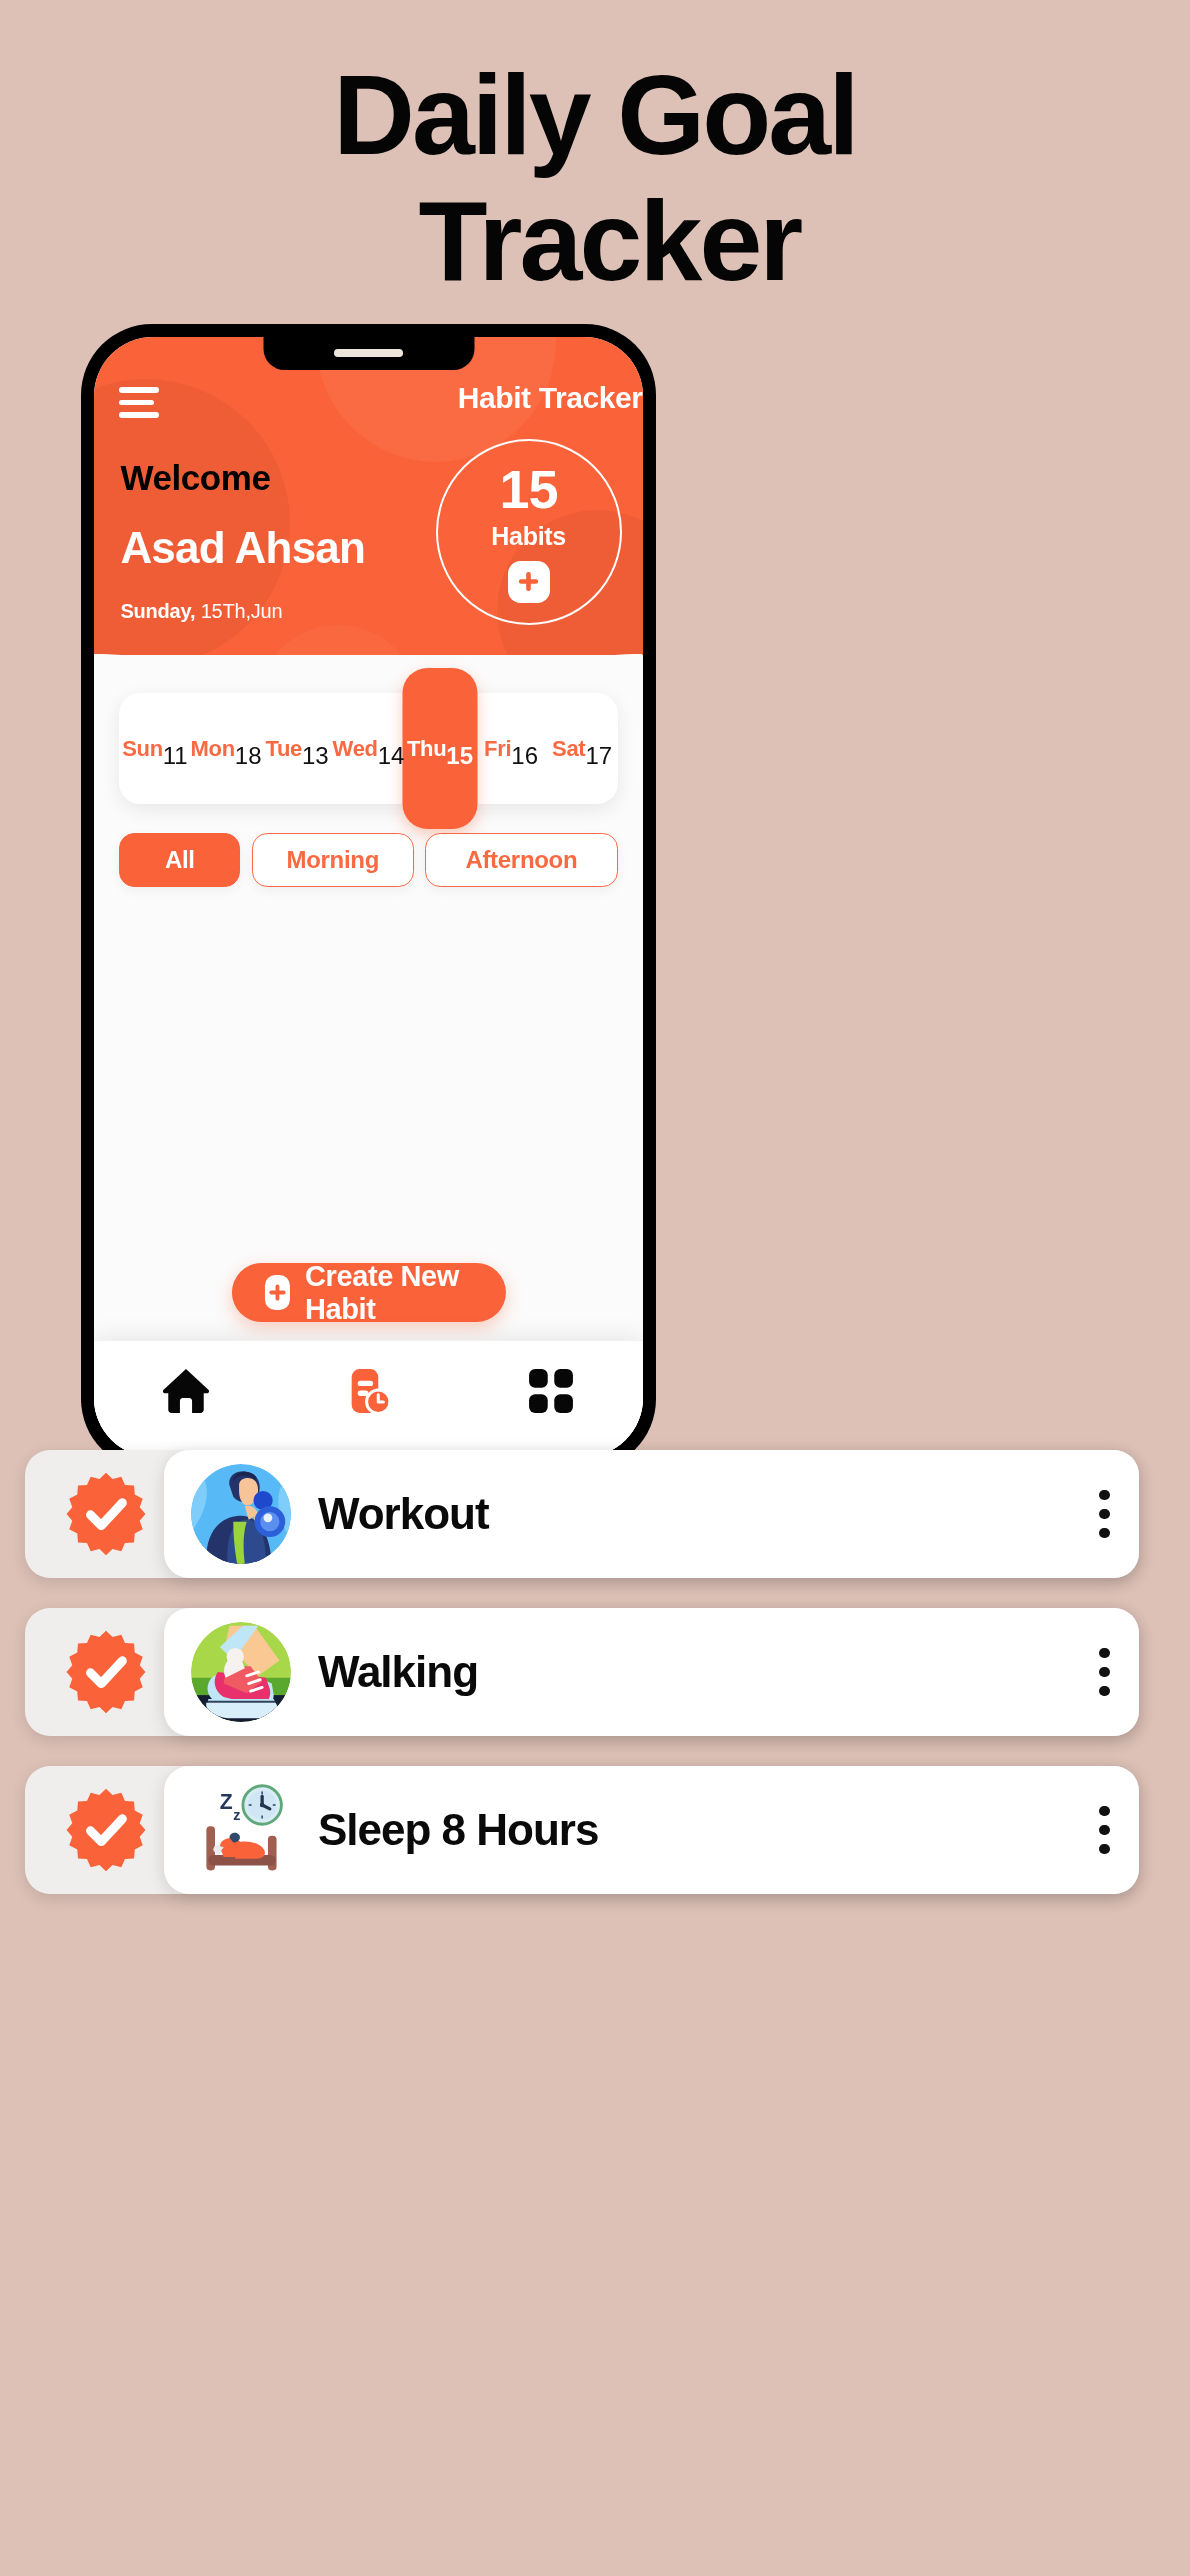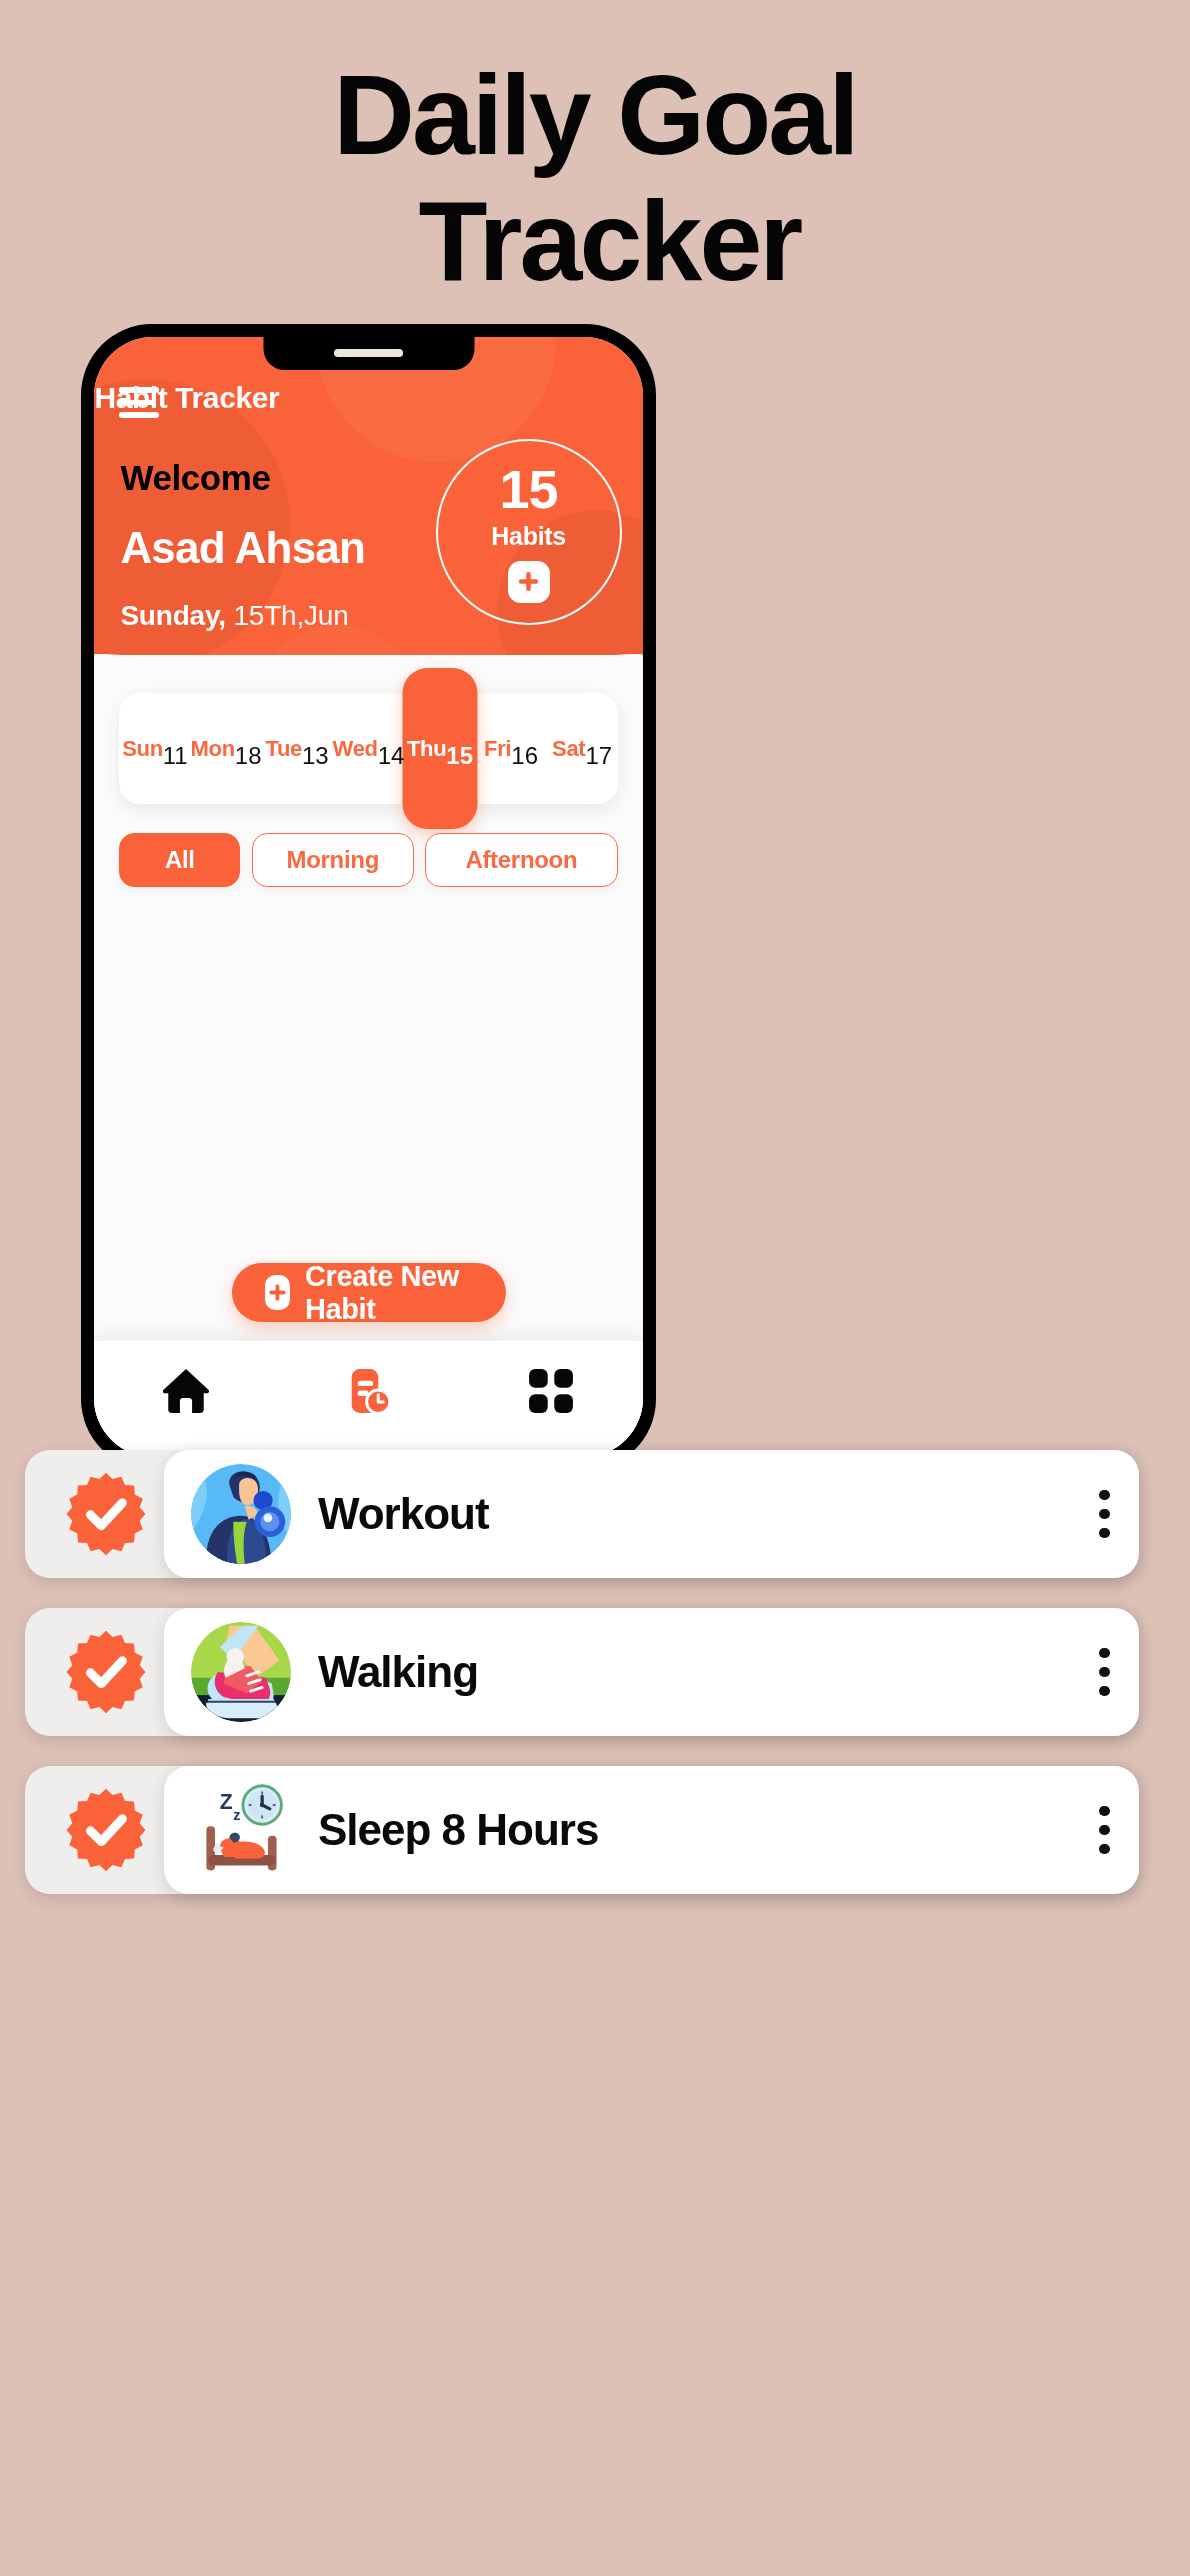--- a/index.html
+++ b/index.html
@@ -98,21 +98,21 @@
     background: #fff;
     margin-bottom: 6.7px;
   }
   .hamburger i:nth-child(1) { width: 40px; }
   .hamburger i:nth-child(2) { width: 35px; }
   .hamburger i:nth-child(3) { width: 40px; }
 
   .app-title {
     position: absolute;
     left: 0; right: 0; top: 0;
-    text-align: left;
+    text-align: right;
     color: #fff;
     font-size: 30px;
     font-weight: 700;
     letter-spacing: -0.4px;
     line-height: 38px;
   }
 
   .welcome-block {
     position: absolute;
     left: 26px; top: 121px;
@@ -126,21 +126,21 @@
   }
   .user-name {
     color: #fff;
     font-size: 44px;
     font-weight: 700;
     letter-spacing: -0.8px;
     margin-top: 25px;
   }
   .date-line {
     margin-top: 27px;
-    font-size: 28px;
+    font-size: 20px;
     color: #fff;
     letter-spacing: -0.2px;
   }
   .date-line .dow { font-weight: 700; }
   .date-line .dmy { font-weight: 400; }
 
   
   .habit-ring {
     position: absolute;
     right: 21px; top: 102px;

